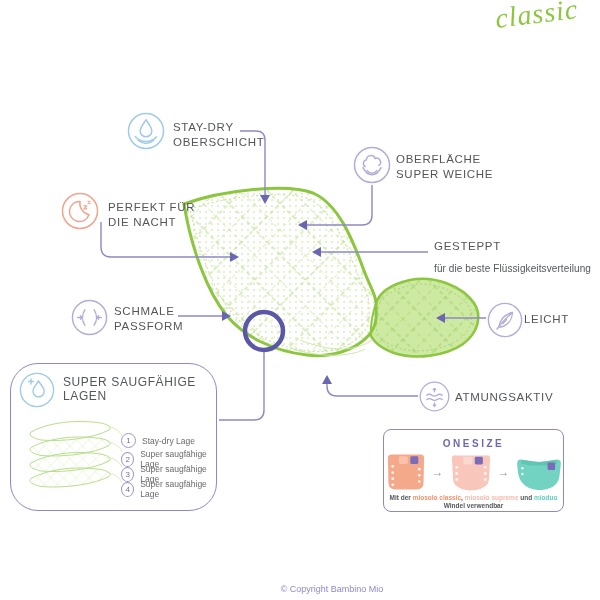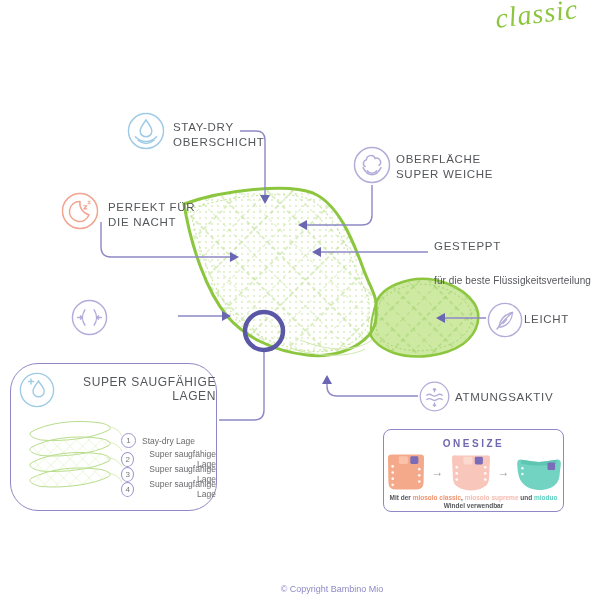--- a/index.html
+++ b/index.html
@@ -8,24 +8,24 @@
   .abs{position:absolute;}
   svg{display:block;}
   
   .logo{position:absolute;top:6px;right:8px;text-align:right;line-height:1;}
   .logo-brand{font-size:38px;font-weight:700;letter-spacing:-1.5px;color:#8cc63f;}
   .logo-variant{display:block;font-family:"Liberation Serif",serif;font-style:italic;
                 font-size:28px;color:#8cc63f;margin-top:-6px;margin-right:14px;
                 transform:rotate(-7deg);letter-spacing:1px;}
   
   .lbl{position:absolute;font-size:11.5px;letter-spacing:.7px;color:#54565a;line-height:1.3;}
-  .lbl .sub{display:block;font-size:10px;letter-spacing:.1px;margin-top:20px;}
+  .lbl .sub{display:block;font-size:10px;letter-spacing:.1px;margin-top:8px;}
   
   .layers-box{position:absolute;left:10px;top:363px;width:207px;height:148px;
-              border:1.5px solid #8e89c6;border-radius:28px;box-sizing:border-box;text-align:right;}
+              border:1.5px solid #8e89c6;border-radius:28px;box-sizing:border-box;}
   .box-title{position:absolute;left:52px;top:11px;font-size:12px;letter-spacing:.6px;color:#54565a;}
   .box-sub{position:absolute;left:52px;top:26px;width:150px;font-size:10px;color:#54565a;line-height:1.22;}
   .layer-row{position:absolute;left:110px;display:flex;align-items:center;}
   .layer-num{width:13px;height:13px;border:1px solid #9b96cc;border-radius:50%;
              font-size:8px;color:#76767a;display:flex;align-items:center;justify-content:center;}
   .layer-label{margin-left:6px;font-size:8.5px;color:#6a6a6e;}
   
   .onesize-box{position:absolute;left:383px;top:429px;width:181px;height:83px;
                border:1.5px solid #8e89c6;border-radius:8px;box-sizing:border-box;text-align:center;}
   .onesize-title{margin-top:8px;font-size:10px;font-weight:700;letter-spacing:2.5px;color:#6f68b0;}
@@ -198,20 +198,24 @@
     <div>DIE NACHT</div>
   </div>
   <div class="lbl" style="left:396px;top:152px">
     <div>OBERFLÄCHE</div>
     <div>SUPER WEICHE</div>
   </div>
   <div class="lbl" style="left:434px;top:239px">
     <div>GESTEPPT</div>
     <span class="sub">für die beste Flüssigkeitsverteilung</span>
   </div>
+  <div class="lbl" style="left:114px;top:304px">
+    <div>SCHMALE</div>
+    <div>PASSFORM</div>
+  </div>
   <div class="lbl" style="left:524px;top:312px">LEICHT</div>
   <div class="lbl" style="left:455px;top:390px">ATMUNGSAKTIV</div>
 
   <div class="layers-box">
     <svg class="abs" style="left:8px;top:8px" width="36" height="36" viewBox="0 0 36 36">
       <g stroke="#9fcbe6" stroke-width="1.4" fill="none" stroke-linecap="round">
         <circle cx="18" cy="18" r="16.6"></circle>
         <path d="M19.5,9 C16.5,13.5 14,16 14,19.2 a5.6,5.6 0 0 0 11.2,0 C25.2,16 22.5,13.5 19.5,9 Z"></path>
         <path d="M9.5,9.5 h5"></path>
           <path d="M12,7 v5"></path>

